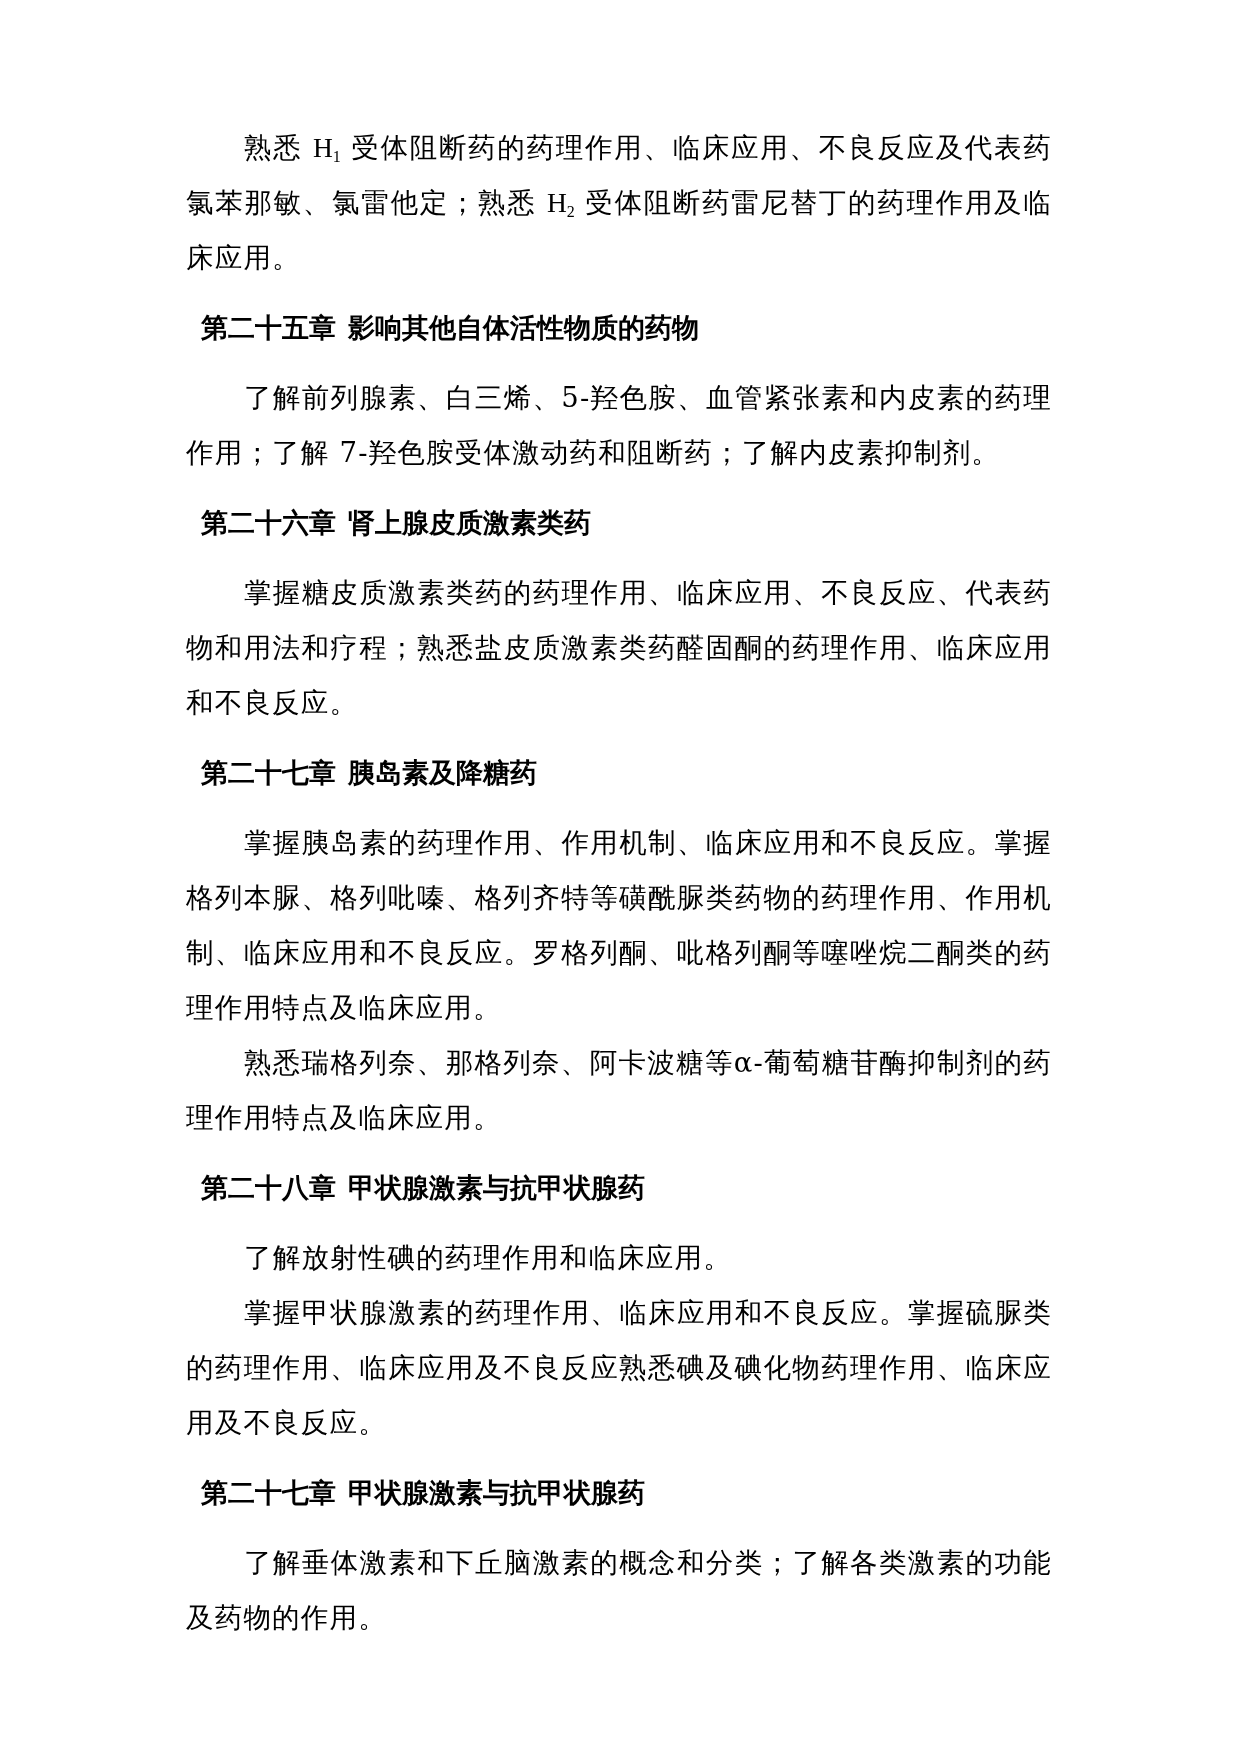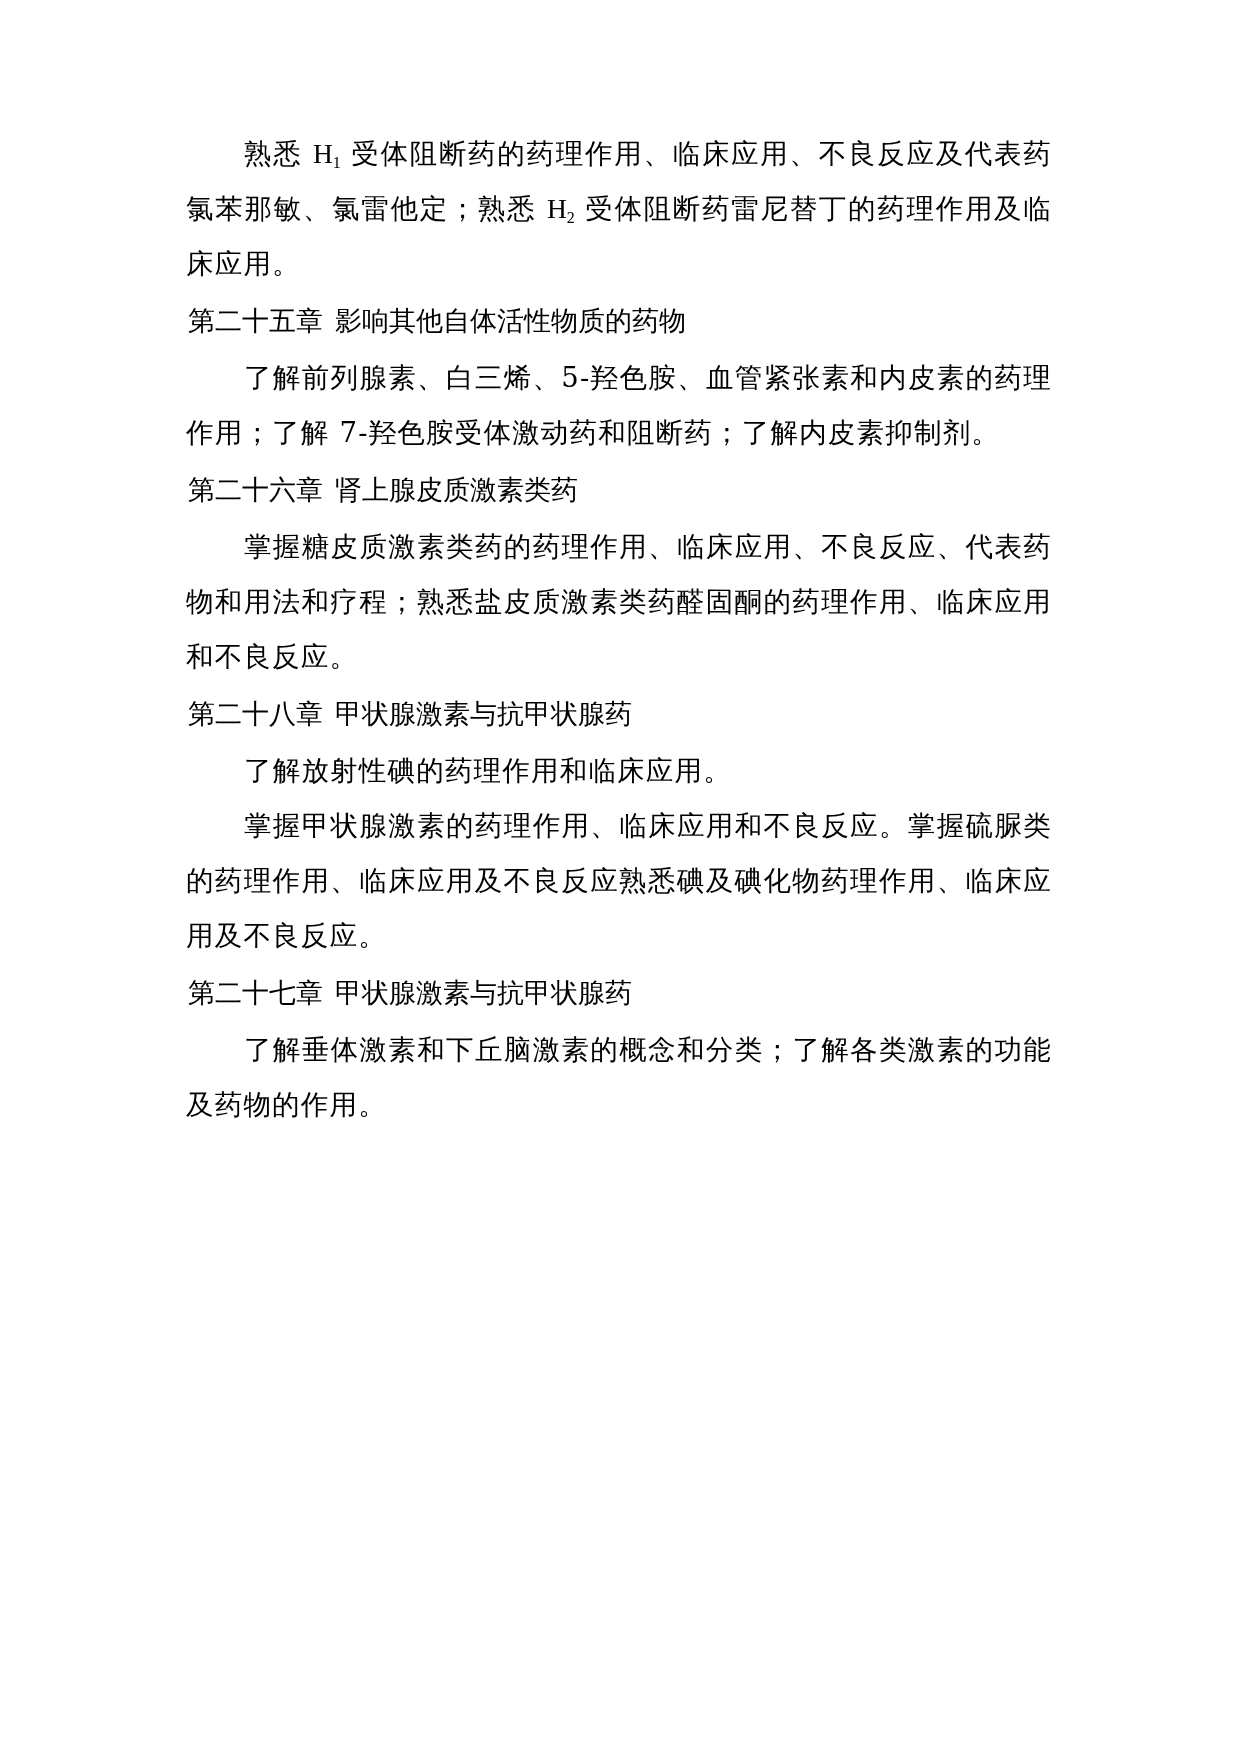--- a/index.html
+++ b/index.html
@@ -11,40 +11,40 @@
       width: 1240px;
       height: 1754px;
       position: relative;
       overflow: hidden;
       font-family: "DejaVu Serif", "Liberation Serif", serif;
       color: #000000;
     }
     .page {
       position: absolute;
       left: 186px;
-      top: 126px;
+      top: 120px;
       width: 866px;
     }
     .para {
       margin: 0;
       font-size: 27.5px;
       line-height: 55px;
       text-align: justify;
       text-justify: inter-character;
       letter-spacing: 1.2px;
       font-weight: normal;
     }
     .para.indent {
       text-indent: 58px;
     }
     .heading {
-      margin: 2px;
+      margin: 15px;
       font-size: 27px;
       line-height: 55px;
-      font-weight: normal;
+      font-weight: bold;
       font-family: "DejaVu Sans", "Liberation Sans", sans-serif;
       letter-spacing: 0px;
     }
     .heading .num {
       margin-right: 12px;
     }
     sub {
       font-size: 16px;
       vertical-align: -5px;
       line-height: 0;
@@ -64,20 +64,25 @@
   <section>
     <h2 class="heading"><span class="num">第二十五章</span><span>影响其他自体活性物质的药物</span></h2>
     <p class="para indent">了解前列腺素、白三烯、5-羟色胺、血管紧张素和内皮素的药理作用；了解 7-羟色胺受体激动药和阻断药；了解内皮素抑制剂。</p>
   </section>
 
   <section>
     <h2 class="heading"><span class="num">第二十六章</span><span>肾上腺皮质激素类药</span></h2>
     <p class="para indent">掌握糖皮质激素类药的药理作用、临床应用、不良反应、代表药物和用法和疗程；熟悉盐皮质激素类药醛固酮的药理作用、临床应用和不良反应。</p>
   </section>
 
+  <section>
+    <h2 class="heading"><span class="num">第二十七章</span><span>胰岛素及降糖药</span></h2>
+    <p class="para indent">掌握胰岛素的药理作用、作用机制、临床应用和不良反应。掌握格列本脲、格列吡嗪、格列齐特等磺酰脲类药物的药理作用、作用机制、临床应用和不良反应。罗格列酮、吡格列酮等噻唑烷二酮类的药理作用特点及临床应用。</p>
+    <p class="para indent">熟悉瑞格列奈、那格列奈、阿卡波糖等α-葡萄糖苷酶抑制剂的药理作用特点及临床应用。</p>
+  </section>
 
   <section>
     <h2 class="heading"><span class="num">第二十八章</span><span>甲状腺激素与抗甲状腺药</span></h2>
     <p class="para indent">了解放射性碘的药理作用和临床应用。</p>
     <p class="para indent">掌握甲状腺激素的药理作用、临床应用和不良反应。掌握硫脲类的药理作用、临床应用及不良反应熟悉碘及碘化物药理作用、临床应用及不良反应。</p>
   </section>
 
   <section>
     <h2 class="heading"><span class="num">第二十七章</span><span>甲状腺激素与抗甲状腺药</span></h2>
     <p class="para indent">了解垂体激素和下丘脑激素的概念和分类；了解各类激素的功能及药物的作用。</p>

